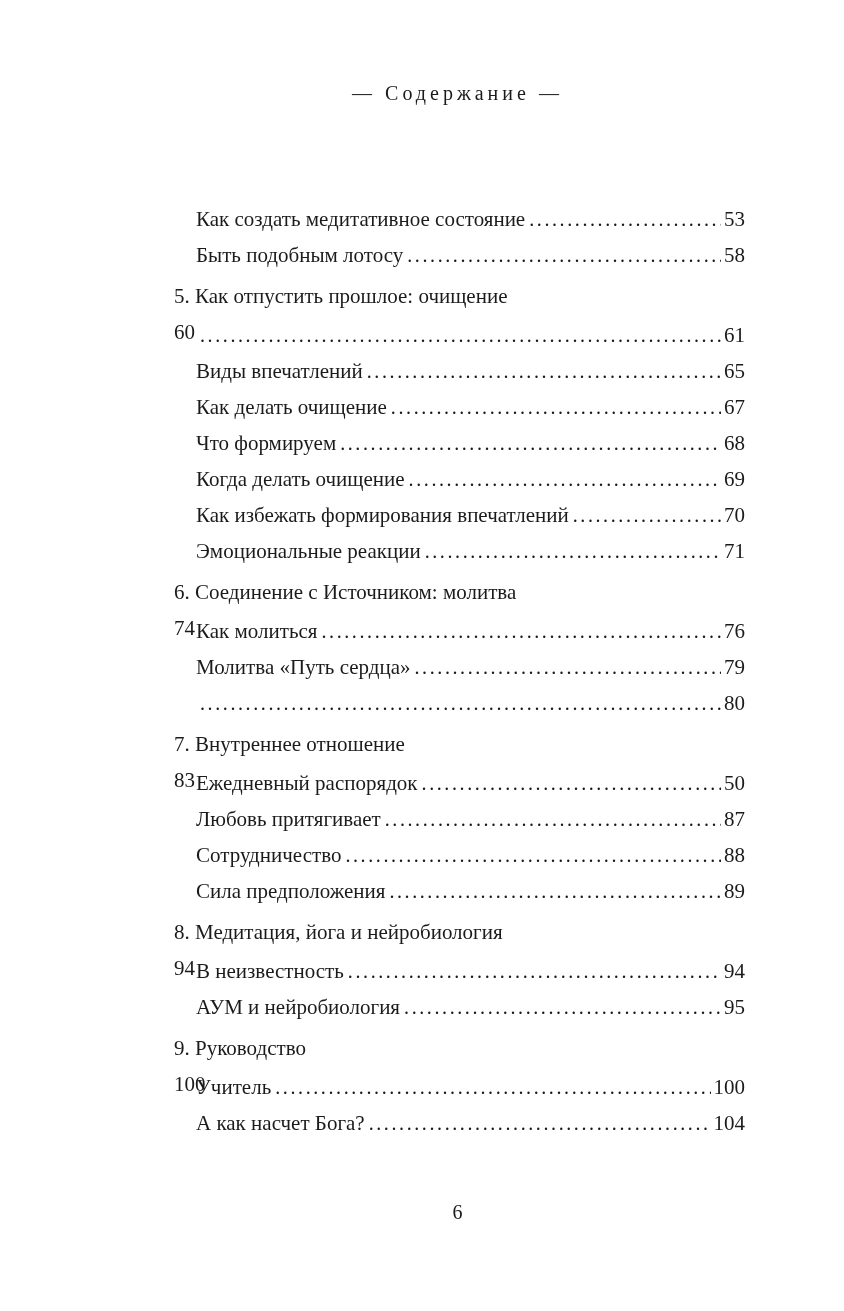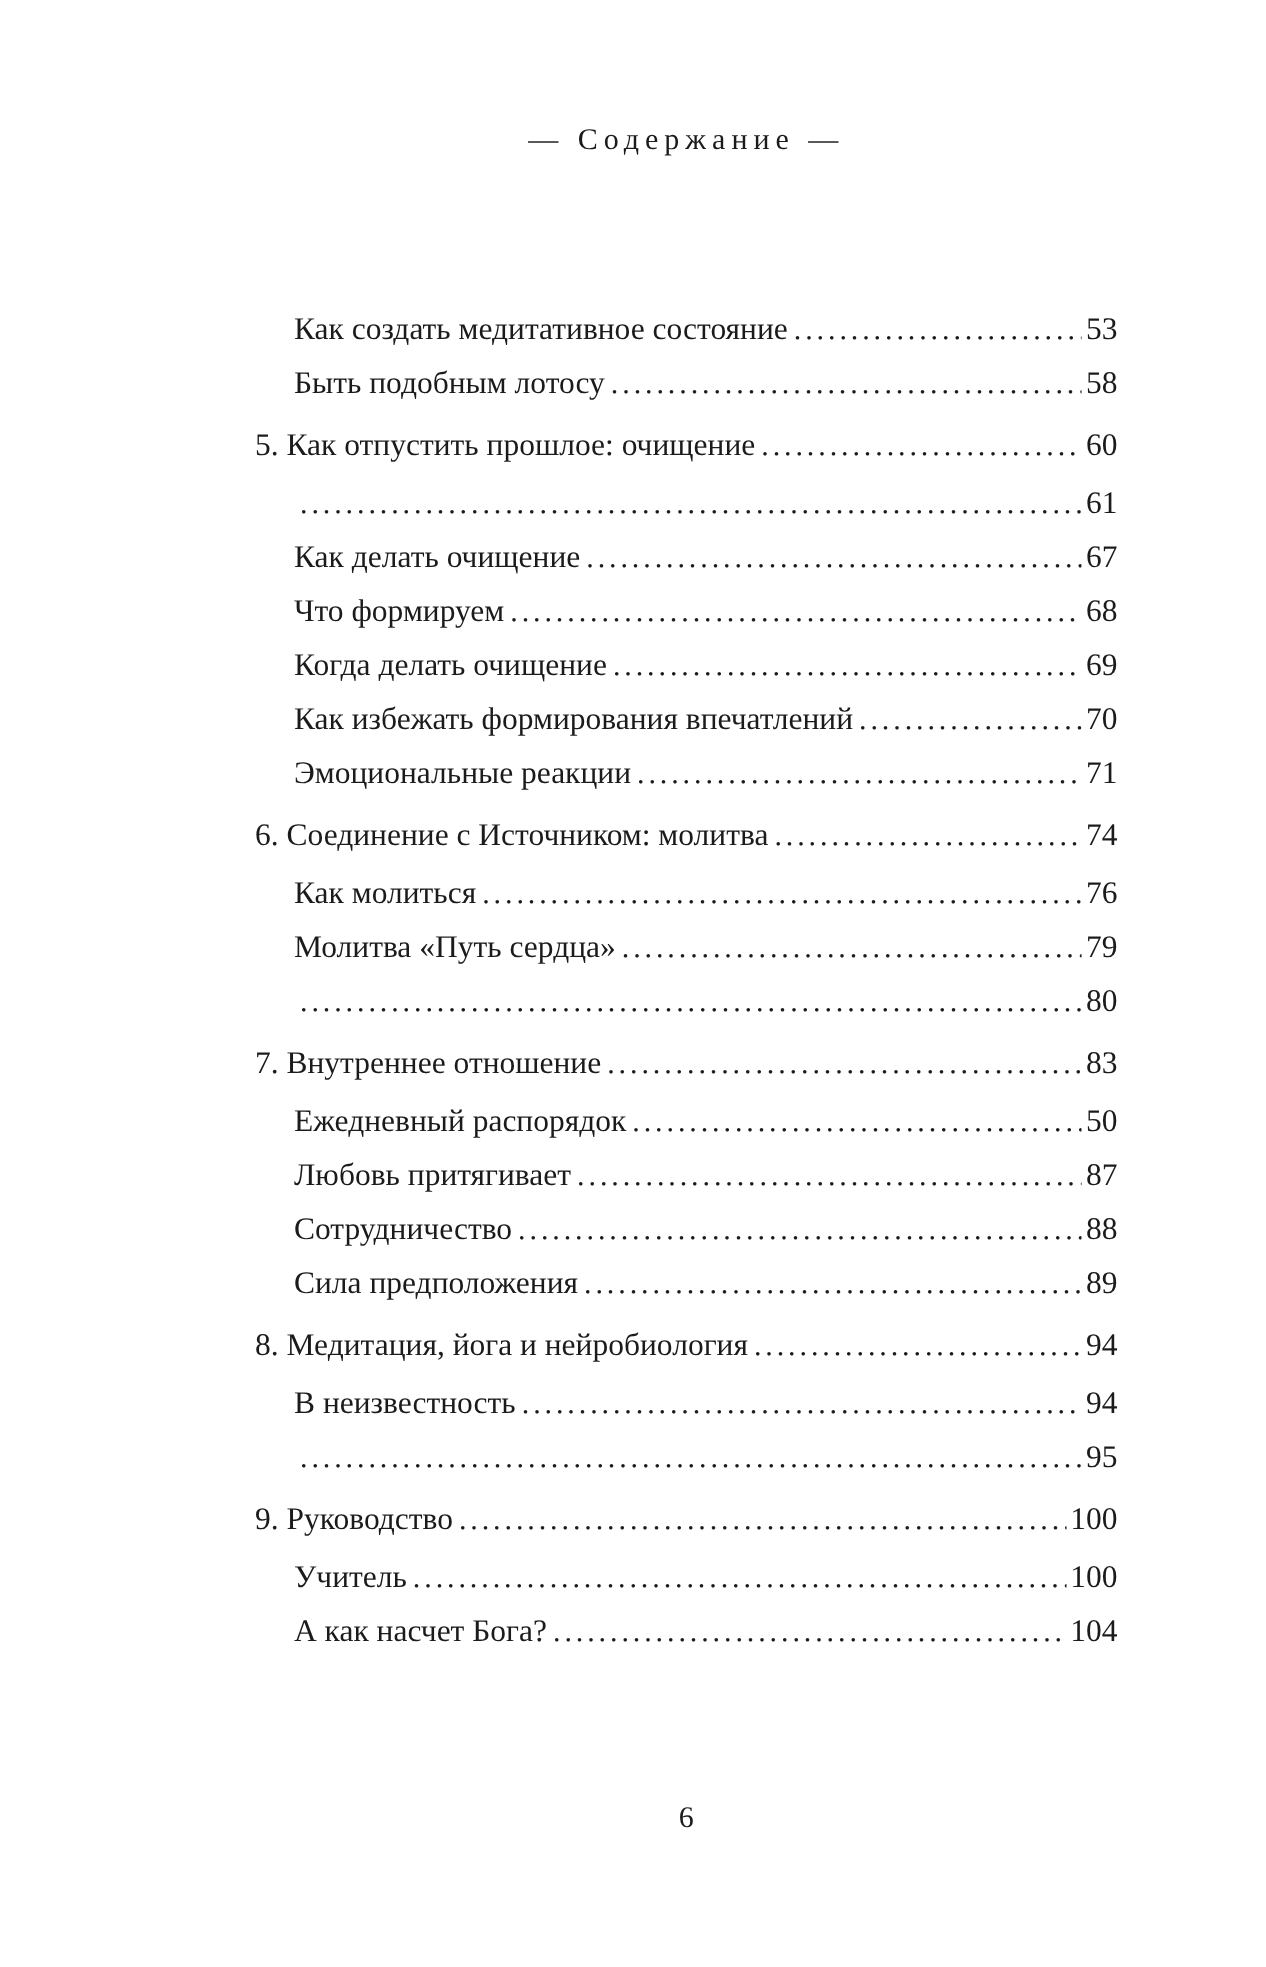--- a/index.html
+++ b/index.html
@@ -25,21 +25,21 @@
     top: 185px; left: 170px; width: 575px; margin-top: 16px;
   }
   .toc-row {
     display: flex;
     align-items: baseline;
     height: 36px;
     line-height: 36px;
     font-size: 21px;
   }
   .toc-row.sub { padding-left: 26px; }
-  .toc-row.chapter { margin-top: 5px; margin-bottom: 3px; }
+  .toc-row.chapter { margin-top: 5px; margin-bottom: 3px; flex-direction: column; }
   .toc-title { white-space: nowrap; flex: 0 0 auto; }
   .toc-leader {
     flex: 1 1 auto;
     overflow: hidden;
     white-space: nowrap;
     margin: 0 3px 0 4px;
     min-width: 16px;
   }
   .toc-leader::after {
     content: "........................................................................................................................";
@@ -72,20 +72,25 @@
         <span class="toc-page">58</span>
       </div>
       <div class="toc-row chapter">
         <span class="toc-title">5. Как отпустить прошлое: очищение</span>
         <span class="toc-leader"></span>
         <span class="toc-page">60</span>
       </div>
       <div class="toc-row sub">
         <span class="toc-leader"></span>
         <span class="toc-page">61</span>
+      </div>
+      <div class="toc-row sub">
+        <span class="toc-title">Виды впечатлений</span>
+        <span class="toc-leader"></span>
+        <span class="toc-page">65</span>
       </div>
       <div class="toc-row sub">
         <span class="toc-title">Как делать очищение</span>
         <span class="toc-leader"></span>
         <span class="toc-page">67</span>
       </div>
       <div class="toc-row sub">
         <span class="toc-title">Что формируем</span>
         <span class="toc-leader"></span>
         <span class="toc-page">68</span>
@@ -153,20 +158,21 @@
         <span class="toc-title">8. Медитация, йога и нейробиология</span>
         <span class="toc-leader"></span>
         <span class="toc-page">94</span>
       </div>
       <div class="toc-row sub">
         <span class="toc-title">В неизвестность</span>
         <span class="toc-leader"></span>
         <span class="toc-page">94</span>
       </div>
       <div class="toc-row sub">
+        <span class="toc-title">АУМ и нейробиология</span>
         <span class="toc-leader"></span>
         <span class="toc-page">95</span>
       </div>
       <div class="toc-row chapter">
         <span class="toc-title">9. Руководство</span>
         <span class="toc-leader"></span>
         <span class="toc-page">100</span>
       </div>
       <div class="toc-row sub">
         <span class="toc-title">Учитель</span>

